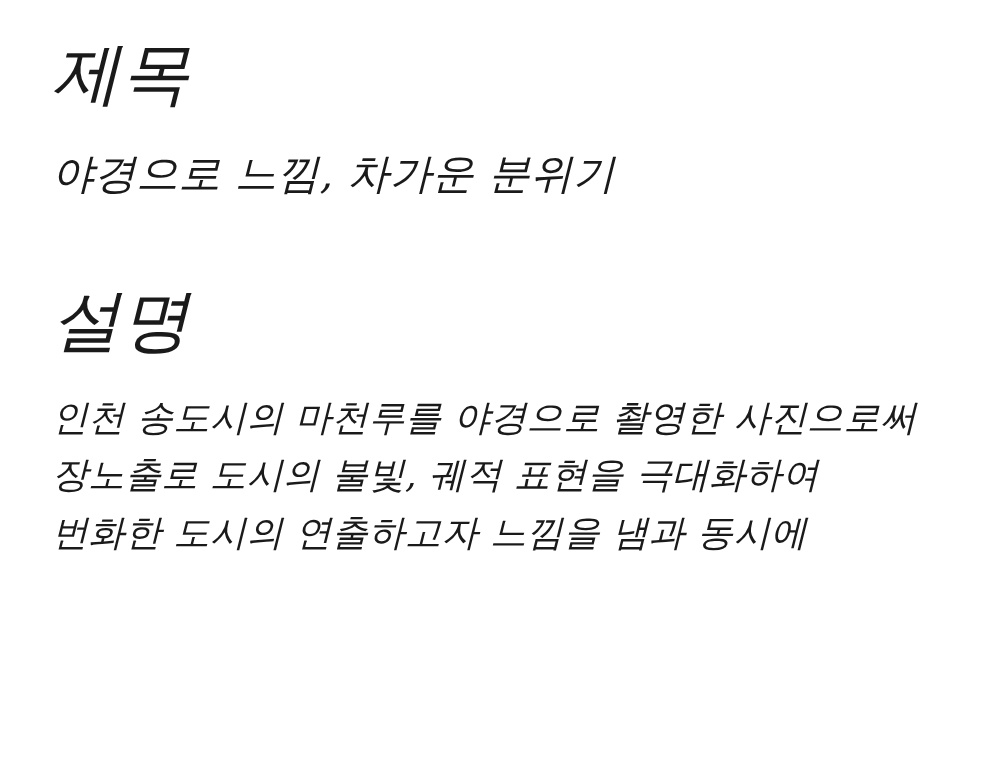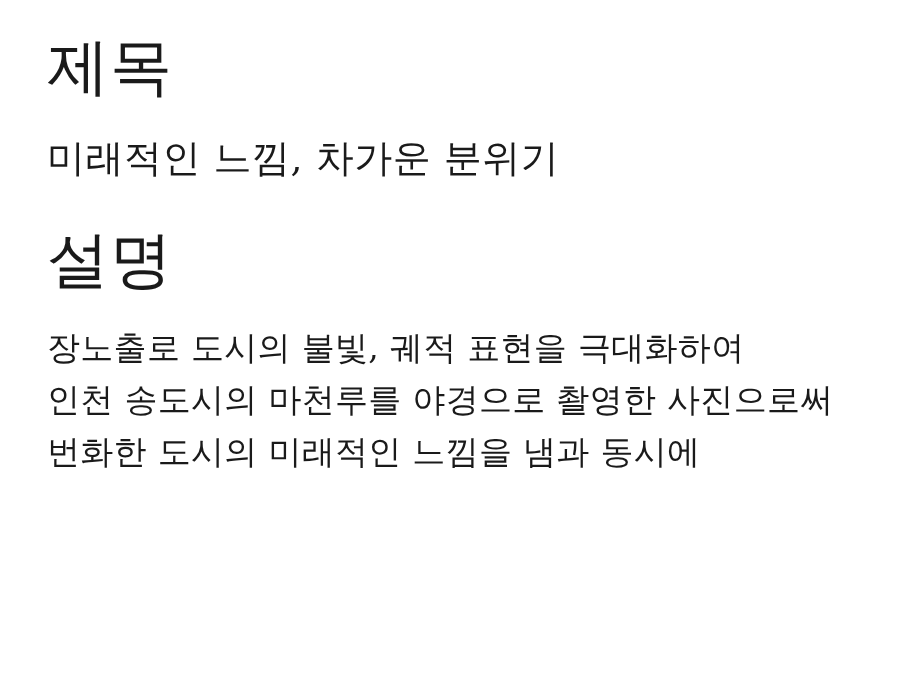--- a/index.html
+++ b/index.html
@@ -10,20 +10,21 @@
   .page {
     position: relative;
     width: 900px;
     height: 690px;
     box-sizing: border-box;
     padding: 30px 40px 0 47px;
     background: #ffffff;
     color: #1a1a1a;
     font-family: "DejaVu Serif", "Liberation Serif", serif;
     overflow: hidden;
+    font-style: italic;
   }
   .section-heading {
     margin: 0;
     font-size: 62px;
     font-weight: 500;
     line-height: 1.2;
     letter-spacing: 1px;
     color: #1a1a1a;
   }
   .title-lines {
@@ -31,21 +32,21 @@
   }
   .title-line {
     margin: 0;
     font-size: 38px;
     font-weight: 400;
     line-height: 73px;
     letter-spacing: 0.5px;
     color: #1a1a1a;
   }
   .description-heading {
-    margin-top: 28px;
+    margin-top: 60px;
   }
   .description-lines {
     margin-top: 24px;
   }
   .description-line {
     margin: 0;
     font-size: 33px;
     font-weight: 400;
     line-height: 52px;
     letter-spacing: 0.3px;
@@ -53,26 +54,26 @@
   }
 </style>
 </head>
 <body>
 
 <div class="page">
 
   <section class="title-section">
     <h1 class="section-heading">제목</h1>
     <div class="title-lines">
-      <p class="title-line">미래적인 느낌, 차가운 분위기</p>
+      <p class="title-line">야경으로 느낌, 차가운 분위기</p>
     </div>
   </section>
 
   <section class="description-section">
     <h1 class="section-heading description-heading">설명</h1>
     <div class="description-lines">
+      <p class="description-line">인천 송도시의 마천루를 야경으로 촬영한 사진으로써</p>
       <p class="description-line">장노출로 도시의 불빛, 궤적 표현을 극대화하여</p>
-      <p class="description-line">인천 송도시의 마천루를 야경으로 촬영한 사진으로써</p>
-      <p class="description-line">번화한 도시의 미래적인 느낌을 냄과 동시에</p>
+      <p class="description-line">번화한 도시의 연출하고자 느낌을 냄과 동시에</p>
     </div>
   </section>
 
 </div>
 
 </body></html>

